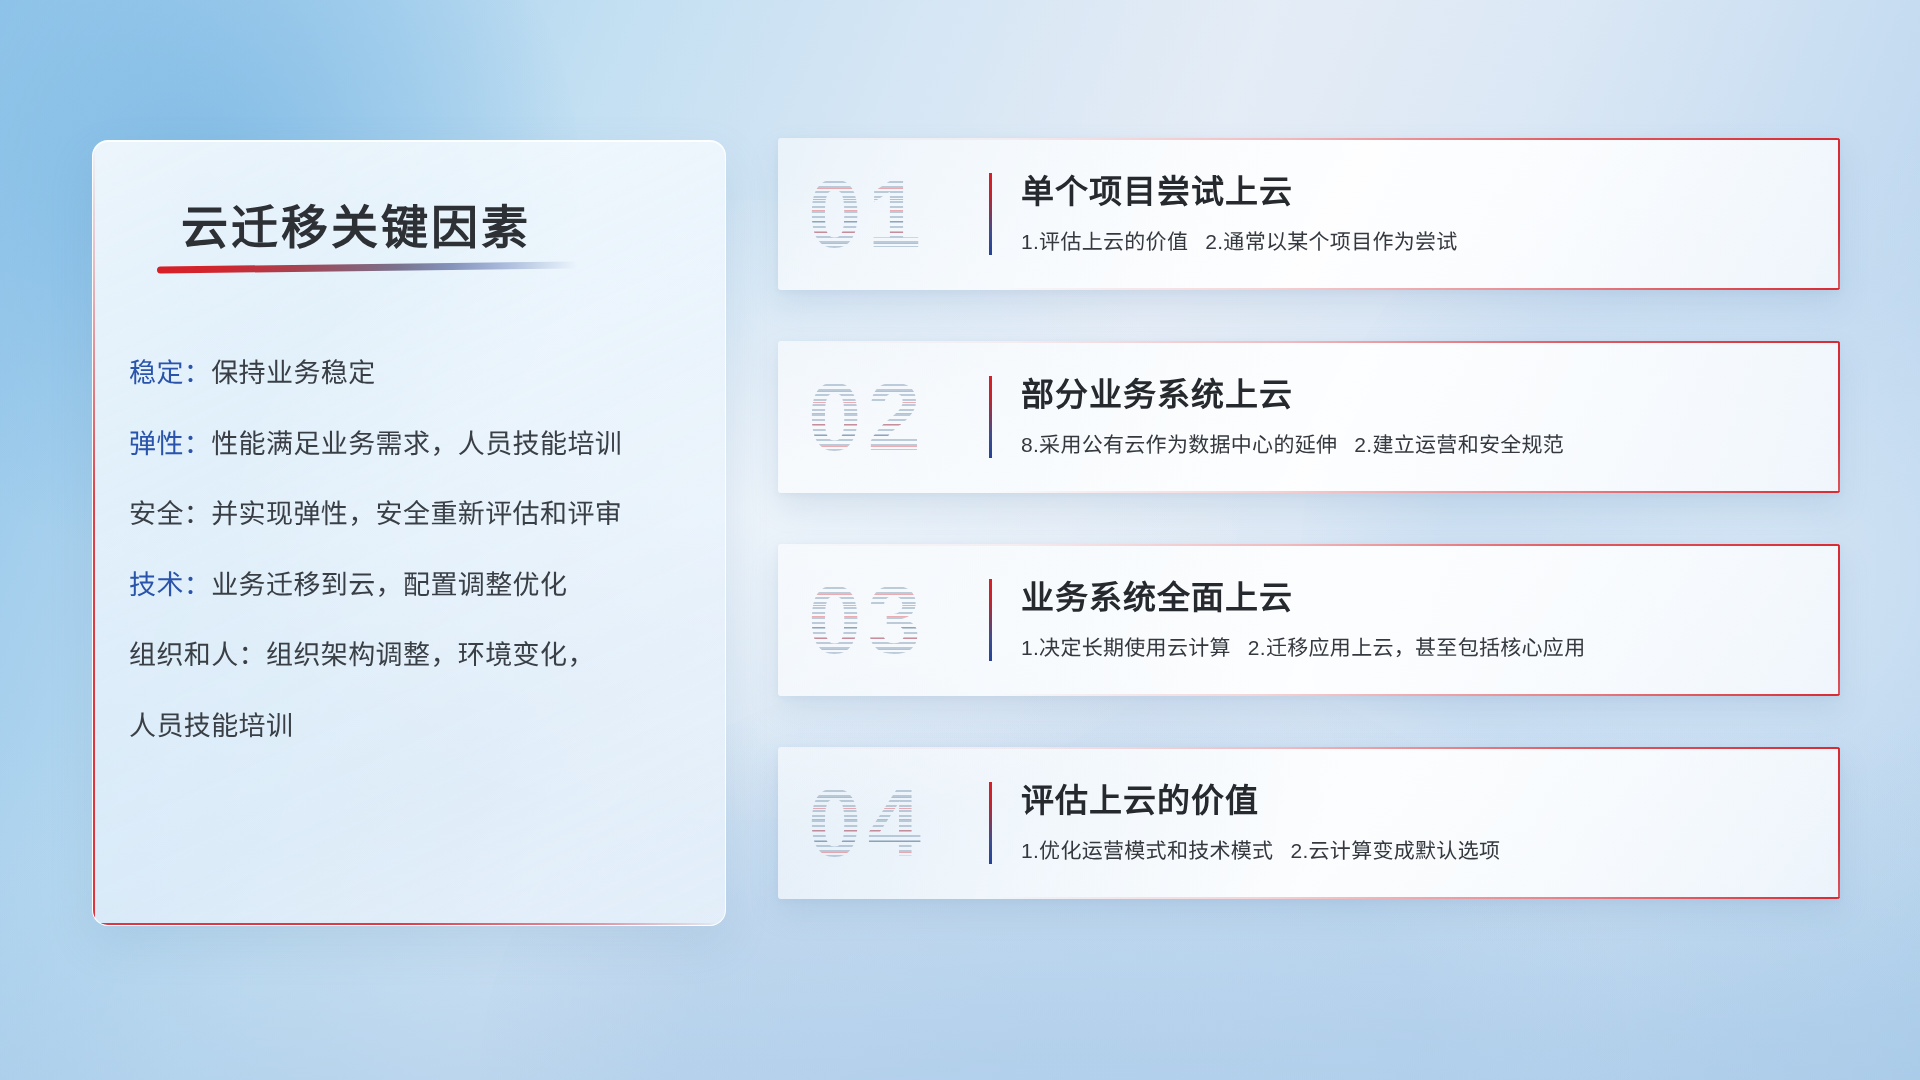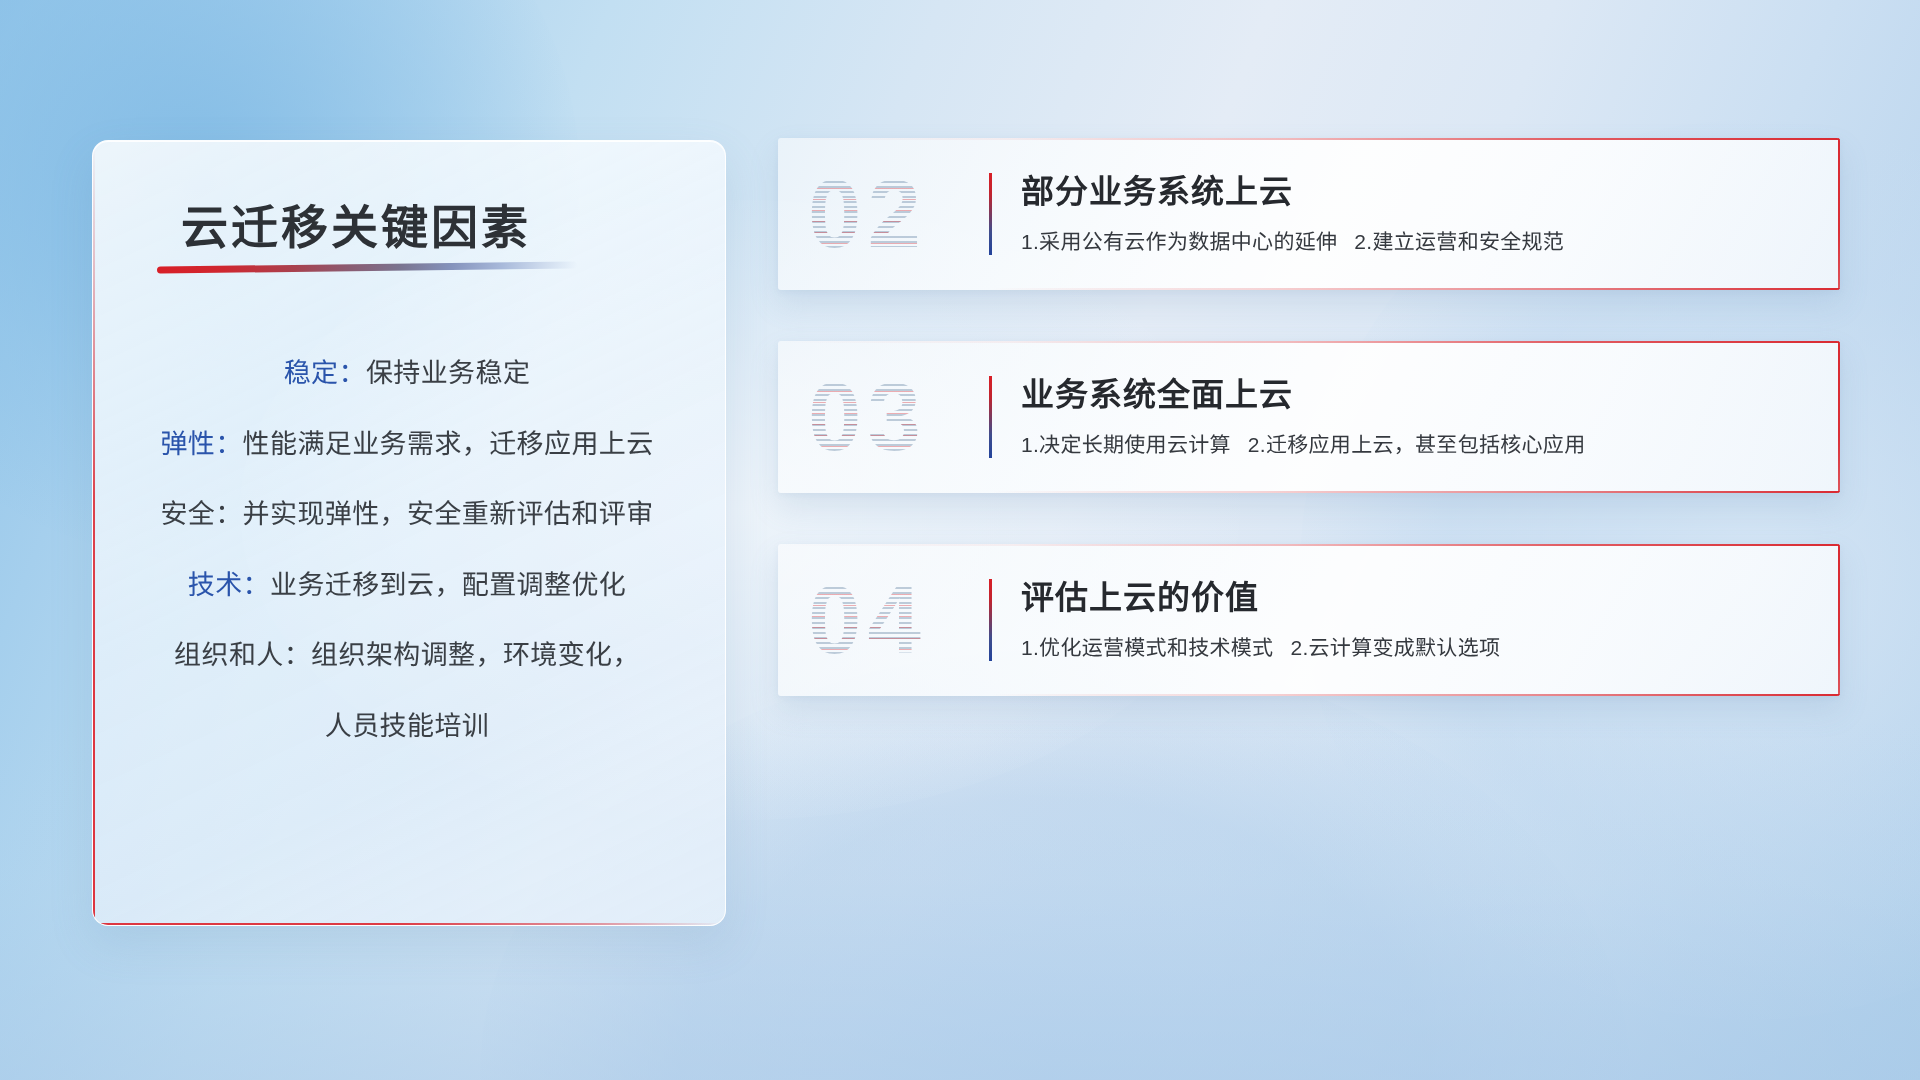--- a/index.html
+++ b/index.html
@@ -101,21 +101,20 @@
       linear-gradient(155deg,
         rgba(255,255,255,0.84) 0%,
         rgba(248,252,255,0.80) 22%,
         rgba(238,246,253,0.74) 48%,
         rgba(231,241,251,0.72) 72%,
         rgba(236,244,252,0.78) 100%);
     box-shadow:
       0 18px 44px rgba(100,140,180,0.16),
       inset 0 1px 0 rgba(255,255,255,0.9);
     overflow: hidden;
-    text-align: center;
   }
   
   #left-card-accent-left {
     position: absolute;
     left: 0; top: 0;
     width: 2px; height: 100%;
     background: linear-gradient(to bottom,
       rgba(210,35,45,0) 0%,
       rgba(214,38,48,0.30) 18%,
       rgba(219,42,52,0.88) 46%,
@@ -338,21 +337,21 @@
 
     <div id="left-card-rule"></div>
 
     <div id="factor-list">
 
       <p class="factor-row">
         <span class="factor-label blue">稳定：</span><span class="factor-text">保持业务稳定</span>
       </p>
 
       <p class="factor-row">
-        <span class="factor-label blue">弹性：</span><span class="factor-text">性能满足业务需求，迁移应用上云</span>
+        <span class="factor-label blue">弹性：</span><span class="factor-text">性能满足业务需求，人员技能培训</span>
       </p>
 
       <p class="factor-row">
         <span class="factor-label">安全：</span><span class="factor-text">并实现弹性，安全重新评估和评审</span>
       </p>
 
       <p class="factor-row">
         <span class="factor-label blue">技术：</span><span class="factor-text">业务迁移到云，配置调整优化</span>
       </p>
 
@@ -362,32 +361,46 @@
 
       <p class="factor-row">
         <span class="factor-text">人员技能培训</span>
       </p>
 
     </div>
   </section>
 
   <section id="step-list">
 
+    <article class="step-card">
+      <div class="step-card-top-line"></div>
+      <div class="step-card-right-line"></div>
+      <div class="step-card-bottom-line"></div>
+      <div class="step-number">01</div>
+      <div class="step-number-tint">01</div>
+      <div class="step-divider"></div>
+      <div class="step-body">
+        <h2 class="step-title">单个项目尝试上云</h2>
+        <p class="step-desc">
+          <span>1.评估上云的价值</span><span class="gap"></span><span>2.通常以某个项目作为尝试</span>
+        </p>
+      </div>
+    </article>
 
     <article class="step-card">
       <div class="step-card-top-line"></div>
       <div class="step-card-right-line"></div>
       <div class="step-card-bottom-line"></div>
       <div class="step-number">02</div>
       <div class="step-number-tint">02</div>
       <div class="step-divider"></div>
       <div class="step-body">
         <h2 class="step-title">部分业务系统上云</h2>
         <p class="step-desc">
-          <span>1.采用公有云作为数据中心的延伸</span><span class="gap"></span><span>2.建立运营和安全规范</span>
+          <span>8.采用公有云作为数据中心的延伸</span><span class="gap"></span><span>2.建立运营和安全规范</span>
         </p>
       </div>
     </article>
 
     <article class="step-card">
       <div class="step-card-top-line"></div>
       <div class="step-card-right-line"></div>
       <div class="step-card-bottom-line"></div>
       <div class="step-number">03</div>
       <div class="step-number-tint">03</div>

